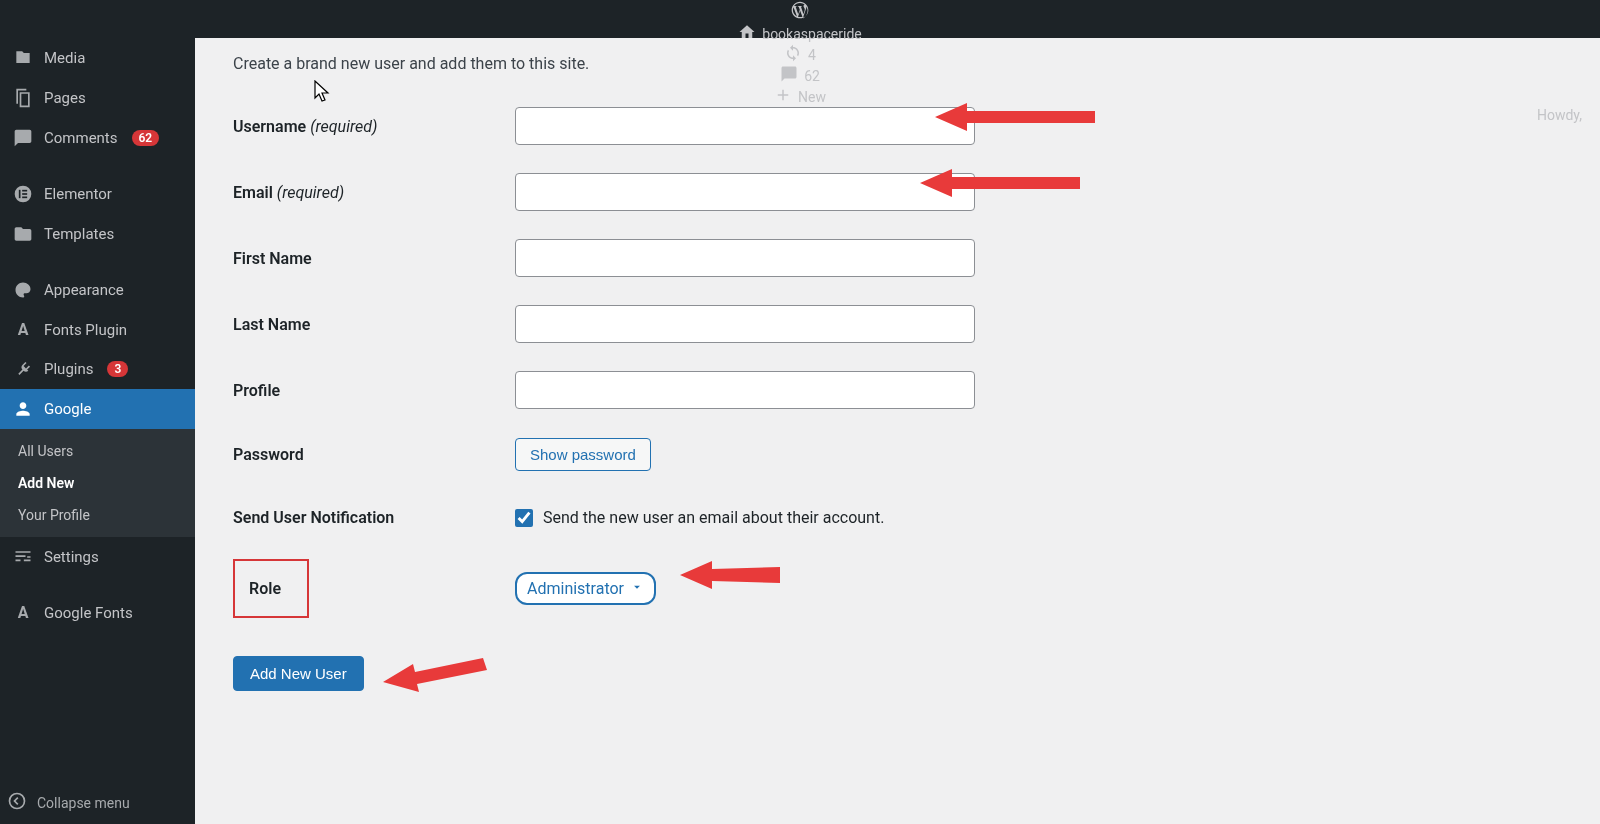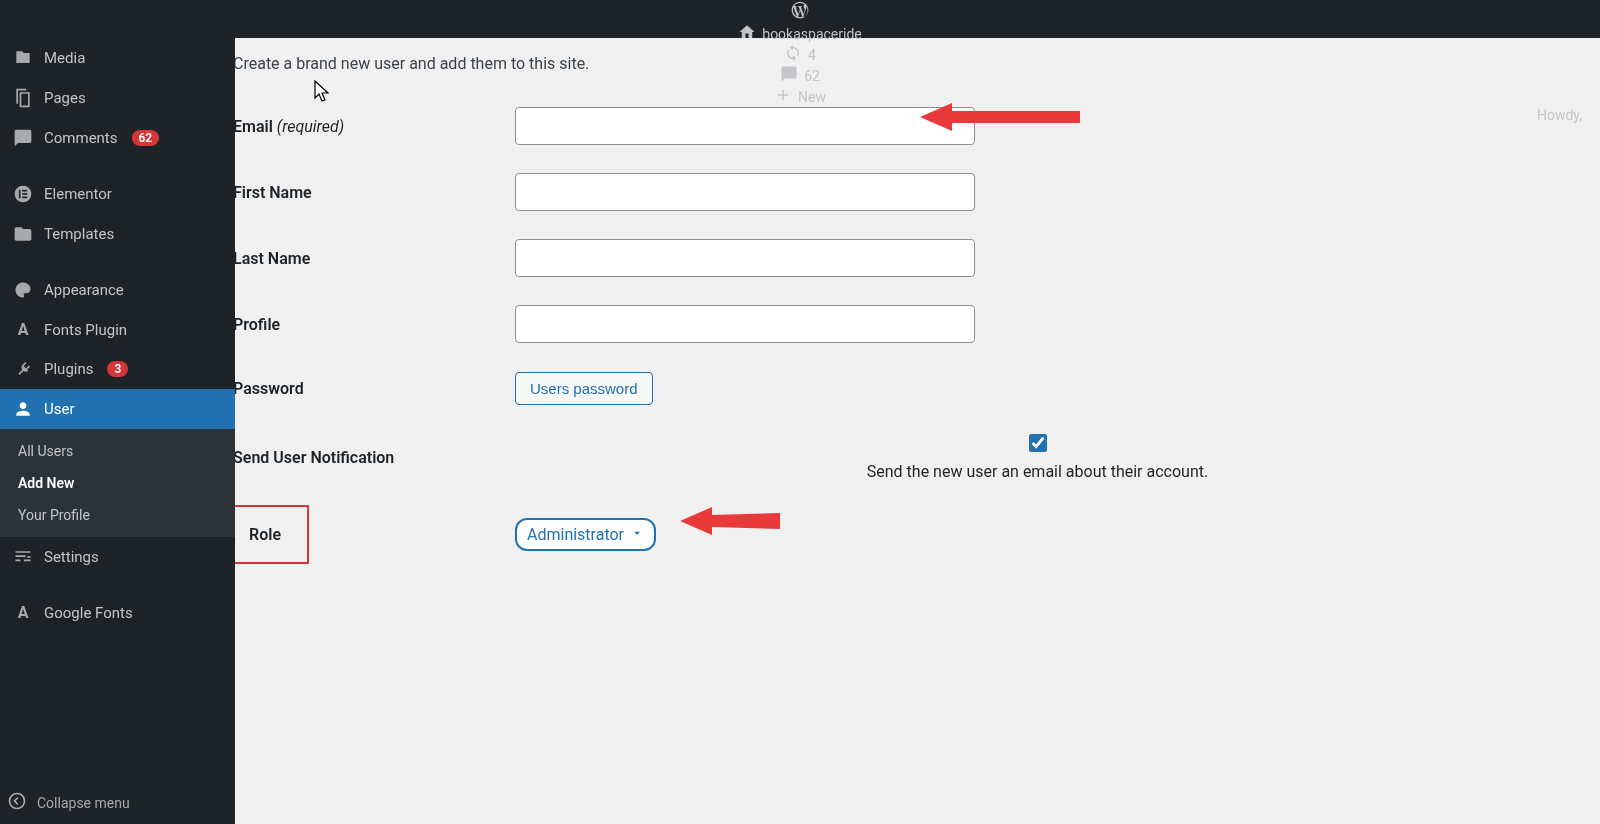--- a/index.html
+++ b/index.html
@@ -15,21 +15,21 @@
   position: fixed; top:0; left:0; right:0; height:38px;
   background:#1d2327; color:#c3c4c7; display:flex; align-items:center;
   padding:0 10px; z-index:1000; font-size:14px;flex-direction:column;
 }
 .adminbar .ab-item { display:flex; align-items:center; padding:0 8px; height:38px; color:#c3c4c7; cursor:pointer; gap:6px; }
 .adminbar .ab-right { margin-left:auto; }
 .adminbar svg, .sidebar svg { fill:currentColor; }
 
 
 .sidebar {
-  position:fixed; top:38px; left:0; bottom:0; width:235px;
+  position:fixed; top:38px; left:0; bottom:0; width:195px;
   background:#1d2327; color:#c3c4c7;
 }
 .menu-item {
   display:flex; align-items:center; gap:10px;
   padding:10px 12px; color:#c3c4c7; cursor:pointer; font-size:15px;
 }
 .menu-item .icon { width:22px; display:flex; align-items:center; justify-content:center; color:#a7aaad; }
 .menu-item.current { background:#2271b1; color:#fff; position:relative; }
 .menu-item.current .icon { color:#fff; }
 .menu-arrow {
@@ -66,21 +66,21 @@
   border:1px solid #8c8f94; border-radius:4px; font-size:15px; background:#fff;
 }
 .btn-secondary {
   background:#f6f7f7; border:1px solid #2271b1; color:#2271b1;
   padding:7px 14px; border-radius:4px; font-size:15px; cursor:pointer;
 }
 .btn-primary {
   background:#2271b1; border:1px solid #2271b1; color:#fff;
   padding:8px 16px; border-radius:4px; font-size:15px; cursor:pointer;
 }
-.checkbox-row { display:flex; align-items:center; gap:10px; font-size:16px; color:#1d2327;flex-direction:column; }
+.checkbox-row { display:flex; align-items:center; gap:10px; font-size:16px; color:#1d2327; }
 input[type=checkbox] { width:18px; height:18px; accent-color:#2271b1; cursor:pointer; }
 .select-wrap {
   display:inline-flex; align-items:center; gap:6px;
   border:2px solid #2271b1; border-radius:12px; padding:5px 10px;
   color:#2271b1; font-size:16px; cursor:pointer; background:#fff;
 }
 .role-highlight { border:2px solid #d63638; padding:18px 26px 18px 14px; display:inline-block; }
 .submit-row { margin-top:28px; margin-left:8px; }
 
 
@@ -209,21 +209,21 @@
       </span>
     <span>Plugins</span>
     <span class="badge">3</span>
   </div>
   <div class="menu-item current">
     <span class="icon">
         <svg width="20" height="20" viewBox="0 0 24 24">
           <path d="M12 12c2.21 0 4-1.79 4-4s-1.79-4-4-4-4 1.79-4 4 1.79 4 4 4zm0 2c-2.67 0-8 1.34-8 4v2h16v-2c0-2.66-5.33-4-8-4z"></path>
         </svg>
       </span>
-    <span>User</span>
+    <span>Google</span>
     <span class="menu-arrow"></span>
   </div>
   <div class="submenu">
     <div class="submenu-item">All Users</div>
     <div class="submenu-item current">Add New</div>
     <div class="submenu-item">Your Profile</div>
   </div>
   <div class="menu-item">
     <span class="icon">
         <svg width="20" height="20" viewBox="0 0 24 24">
@@ -252,20 +252,34 @@
   <p class="desc">Create a brand new user and add them to this site.</p>
 
   <span class="cursor">
     <svg width="18" height="24" viewBox="0 0 18 24">
         <path d="M1 1 L1 18 L5 14 L8 21 L11 20 L8 13 L14 13 Z" fill="#fff" stroke="#000" stroke-width="1.2"></path>
       </svg>
   </span>
 
   <table class="form-table">
     <tbody>
+        <tr>
+      <th>
+        <span>Username</span>
+        <span class="req">(required)</span>
+      </th>
+      <td>
+        <input type="text" style="">
+        <span class="arrow-anno" style="left:430px; top:4px;">
+          <svg width="170" height="40">
+                <polygon points="0,20 32,6 32,14 160,14 160,26 32,26 32,34" fill="#e83a3a"></polygon>
+              </svg>
+        </span>
+      </td>
+    </tr>
     <tr>
       <th>
         <span>Email</span>
         <span class="req">(required)</span>
       </th>
       <td>
         <input type="email" style="">
         <span class="arrow-anno" style="left:415px; top:4px;">
           <svg width="170" height="40">
                 <polygon points="0,20 32,6 32,14 160,14 160,26 32,26 32,34" fill="#e83a3a"></polygon>
@@ -280,21 +294,21 @@
     <tr>
       <th><span>Last Name</span></th>
       <td><input type="text" style=""></td>
     </tr>
     <tr>
       <th><span>Profile</span></th>
       <td><input type="text" style=""></td>
     </tr>
     <tr>
       <th><span>Password</span></th>
-      <td><button class="btn-secondary">Users password</button></td>
+      <td><button class="btn-secondary">Show password</button></td>
     </tr>
     <tr>
       <th><span>Send User Notification</span></th>
       <td>
         <label class="checkbox-row">
           <input type="checkbox" checked="" style="">
           <span>Send the new user an email about their account.</span>
         </label>
       </td>
     </tr>
@@ -314,13 +328,21 @@
         <span class="arrow-anno" style="left:175px; top:6px;">
           <svg width="110" height="40">
                 <polygon points="0,20 32,6 32,14 100,12 100,28 32,26 32,34" fill="#e83a3a"></polygon>
               </svg>
         </span>
       </td>
     </tr>
   </tbody>
     </table>
 
+  <div class="submit-row" style="position:relative;">
+    <button class="btn-primary">Add New User</button>
+    <span class="arrow-anno" style="left:150px; top:-6px;">
+      <svg width="110" height="44">
+          <polygon points="0,32 30,14 32,22 100,8 104,20 34,34 36,42" fill="#e83a3a"></polygon>
+        </svg>
+    </span>
+  </div>
 </div>
 
 </body></html>

